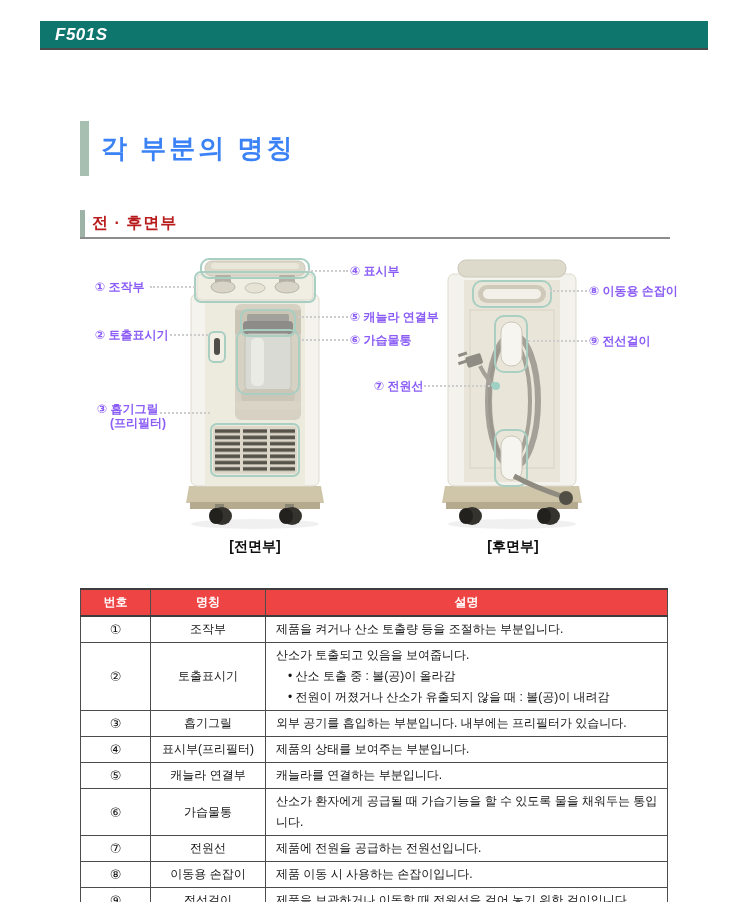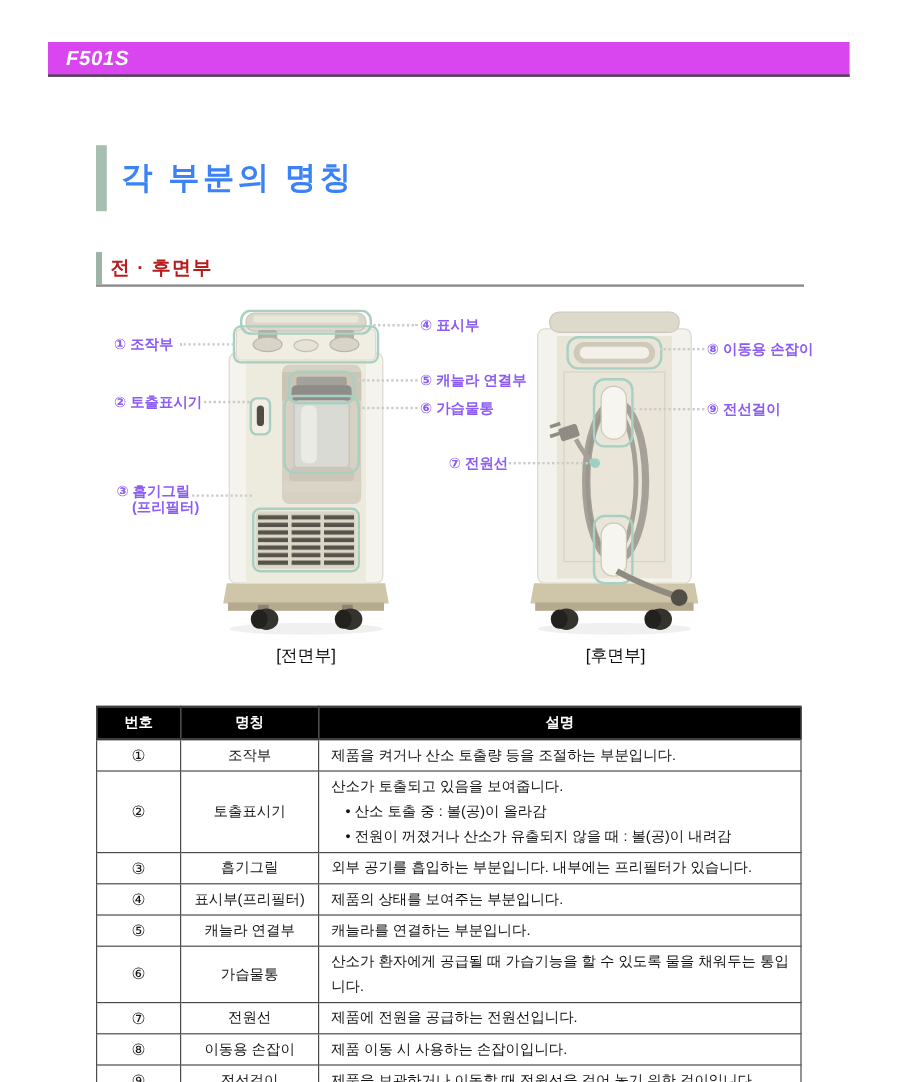--- a/index.html
+++ b/index.html
@@ -1,45 +1,45 @@
 <!DOCTYPE html>
 <html><head>
 <meta charset="utf-8">
 <style>
   html,body{margin:0;padding:0;background:#fff;}
   .page{position:relative;width:750px;height:902px;background:#ffffff;overflow:hidden;
         font-family:"Liberation Sans","DejaVu Sans",sans-serif;color:#111;}
 
   
-  .topbar{position:absolute;left:40px;top:35px;width:668px;height:27px;background:#d946ef;
+  .topbar{position:absolute;left:40px;top:21px;width:668px;height:27px;background:#0f766e;
           border-bottom:2px solid #4a4a4a;display:flex;align-items:center;}
   .model{color:#ffffff;font-style:italic;font-weight:bold;font-size:17px;padding-left:15px;letter-spacing:.5px;}
 
   
   .title-bar{position:absolute;left:80px;top:121px;width:9px;height:55px;background:#a6bfb0;}
   .page-title{position:absolute;left:101px;top:131px;font-size:26px;font-weight:bold;color:#3b82f6;letter-spacing:3px;}
 
   
   .section-bar{position:absolute;left:80px;top:210px;width:5px;height:27px;background:#9db3a7;}
   .section-title{position:absolute;left:92px;top:213px;font-size:16px;font-weight:bold;color:#b91c1c;letter-spacing:1px;}
   .section-rule{position:absolute;left:80px;top:237px;width:590px;height:2px;background:#8c8c8c;}
 
   
   .dev{position:absolute;}
   .plabel{position:absolute;font-size:12px;font-weight:bold;color:#8b5cf6;white-space:nowrap;line-height:14px;}
   .leader{position:absolute;height:0;border-top:2px dotted #cccccc;}
   .teal-dot{position:absolute;width:6px;height:6px;border-radius:50%;background:#9fd0c4;}
-  .caption{position:absolute;width:90px;text-align:center;font-size:14px;font-weight:normal;color:#0d0d0d;}
+  .caption{position:absolute;width:90px;text-align:center;font-size:14px;font-weight:bold;color:#0d0d0d;}
 
   
   .table-wrap{position:absolute;left:80px;top:588px;}
   table{border-collapse:collapse;width:588px;table-layout:fixed;
         border-top:2px solid #3d3d3d;border-bottom:2px solid #3d3d3d;}
   th,td{border:1px solid #4c4c4c;}
-  thead th{background:#000000;color:#ffffff;font-size:12px;font-weight:bold;height:23px;
+  thead th{background:#ef4444;color:#ffffff;font-size:12px;font-weight:bold;height:23px;
            border-bottom:2px solid #3d3d3d;}
   td{font-size:12px;color:#141414;font-weight:normal;}
   td.no{text-align:center;font-weight:normal;font-size:13px;height:22px;}
   td.name{text-align:center;}
   td.desc{padding:2px 6px 2px 10px;line-height:21px;margin-top:48px;}
   .bullet{padding-left:12px;}
   .bullet::before{content:"•  ";}
 </style>
 </head>
 <body>

